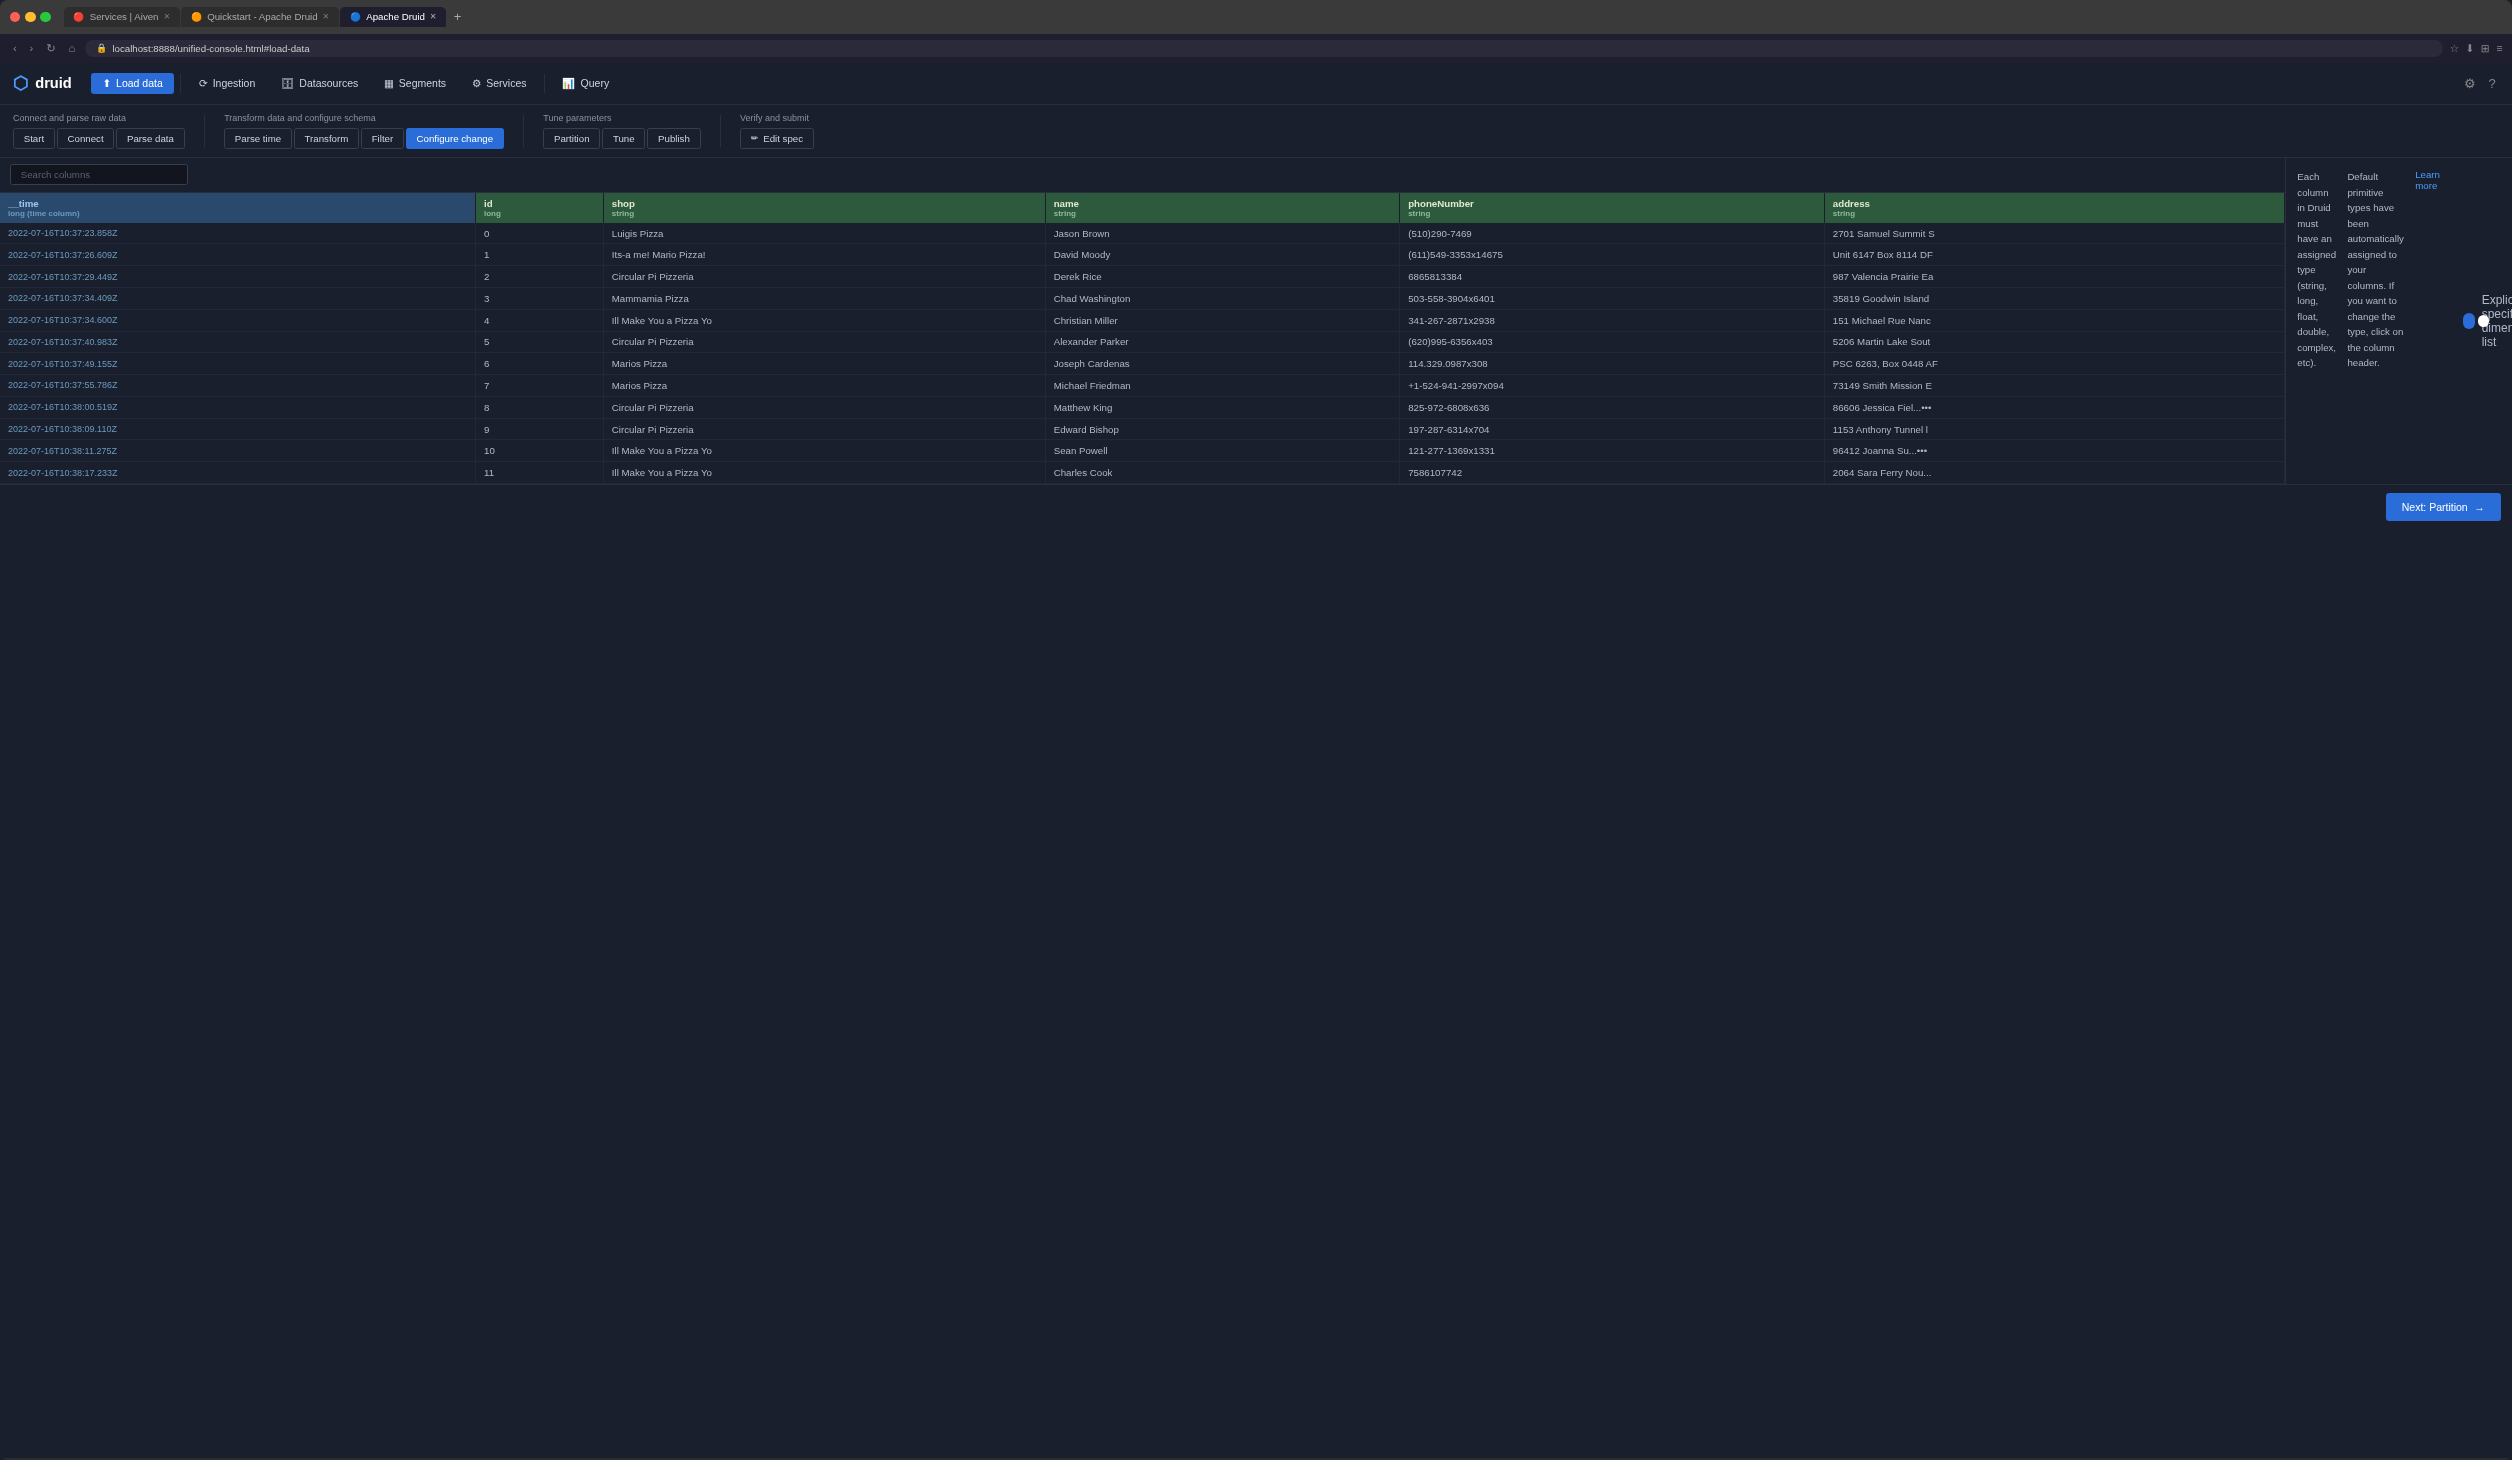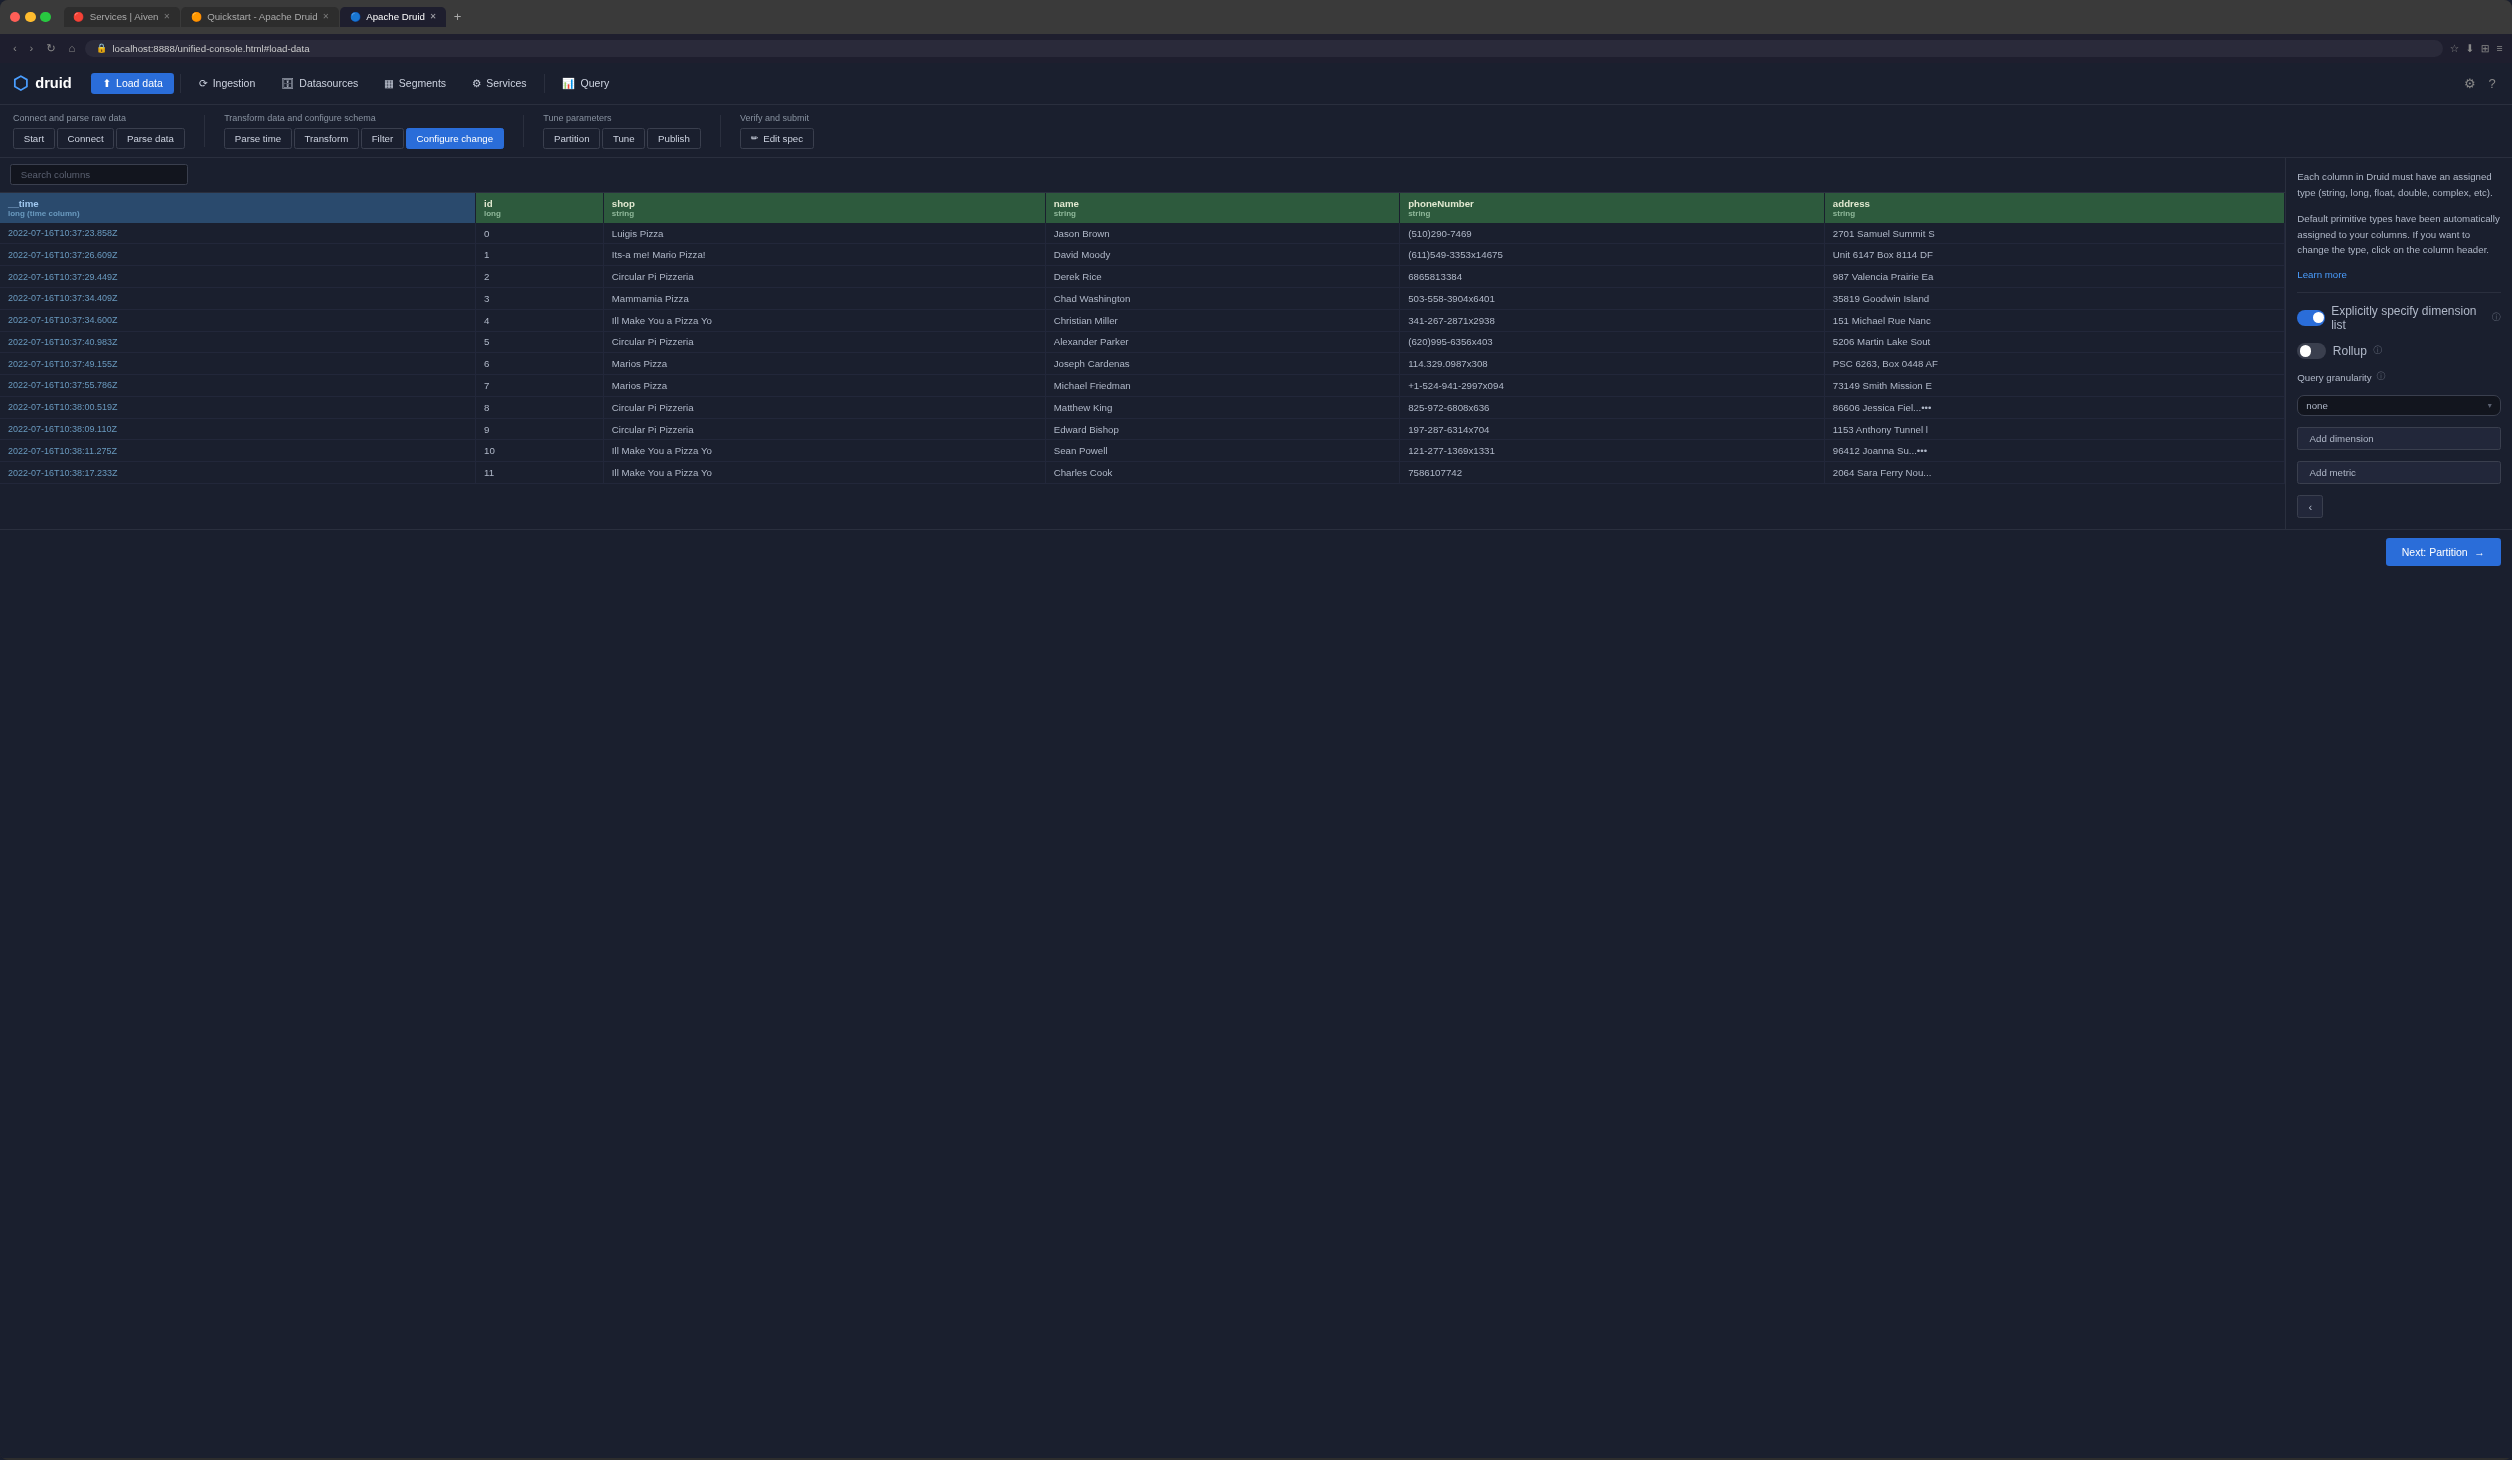--- a/index.html
+++ b/index.html
@@ -67,21 +67,21 @@
     .col-header .col-type { font-size: 8px; color: #8fb89a; }
     .col-header.time-col { background: #2a4a6d; }
     .col-header.time-col .col-name { color: #a0c8f0; }
     .col-header.time-col .col-type { color: #6a9abf; }
 
     tbody tr { border-bottom: 0.8px solid #22273a; }
     tbody td { padding: 4.9px 8px; font-size: 9.7px; color: #b0b8c8; border-right: 0.8px solid #22273a; white-space: nowrap; max-width: 162px; overflow: hidden; text-overflow: ellipsis; }
     tbody td.time-cell { color: #6a9abf; font-size: 9px; }
 
     
-    .right-panel { width: 227px; background: #1a1f2e; border-left: 0.8px solid #2a2f3e; padding: 11.3px; display: flex; flex-direction: column; gap: 11.3px; overflow-y: auto; }
+    .right-panel { width: 227px; background: #1a1f2e; border-left: 0.8px solid #2a2f3e; padding: 11.3px; display: flex; flex-direction: row; gap: 11.3px; overflow-y: auto; }
     .panel-text { font-size: 9.7px; color: #b0b8c8; line-height: 1.6; }
     .panel-link { color: #4a9eff; cursor: pointer; text-decoration: none; font-size: 9.7px; }
     .panel-divider { height: 0.8px; background: #2a2f3e; }
 
     .toggle-row { display: flex; align-items: center; gap: 6.5px; }
     .toggle { position: relative; display: inline-block; width: 29px; height: 16px; }
     .toggle input { opacity: 0; width: 0; height: 0; }
     .toggle-slider { position: absolute; top: 0; left: 0; right: 0; bottom: 0; background: #2a6dd9; border-radius: 8px; }
     .toggle-slider:before { content: ''; position: absolute; height: 11.3px; width: 11.3px; left: 2.4px; bottom: 2.4px; background: white; border-radius: 50%; transition: 0.2s; transform: translateX(13px); }
     .toggle-off .toggle-slider { background: #3a3f4e; }

